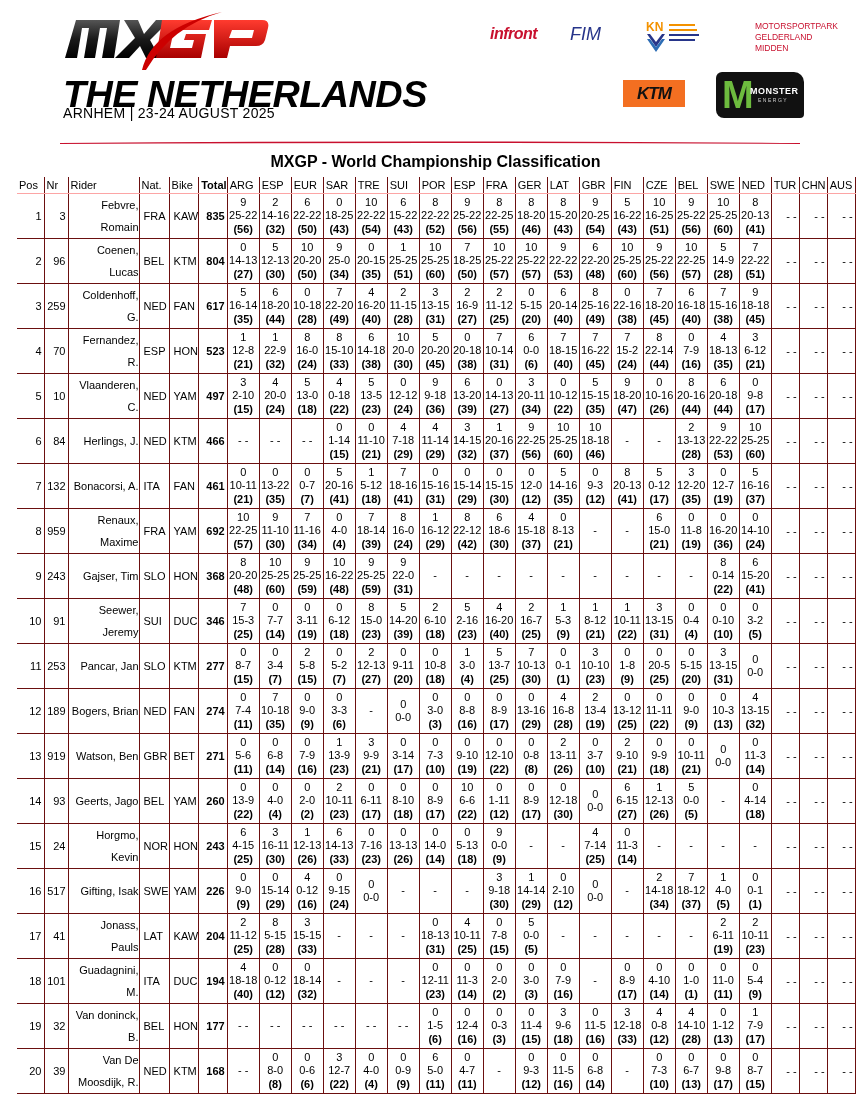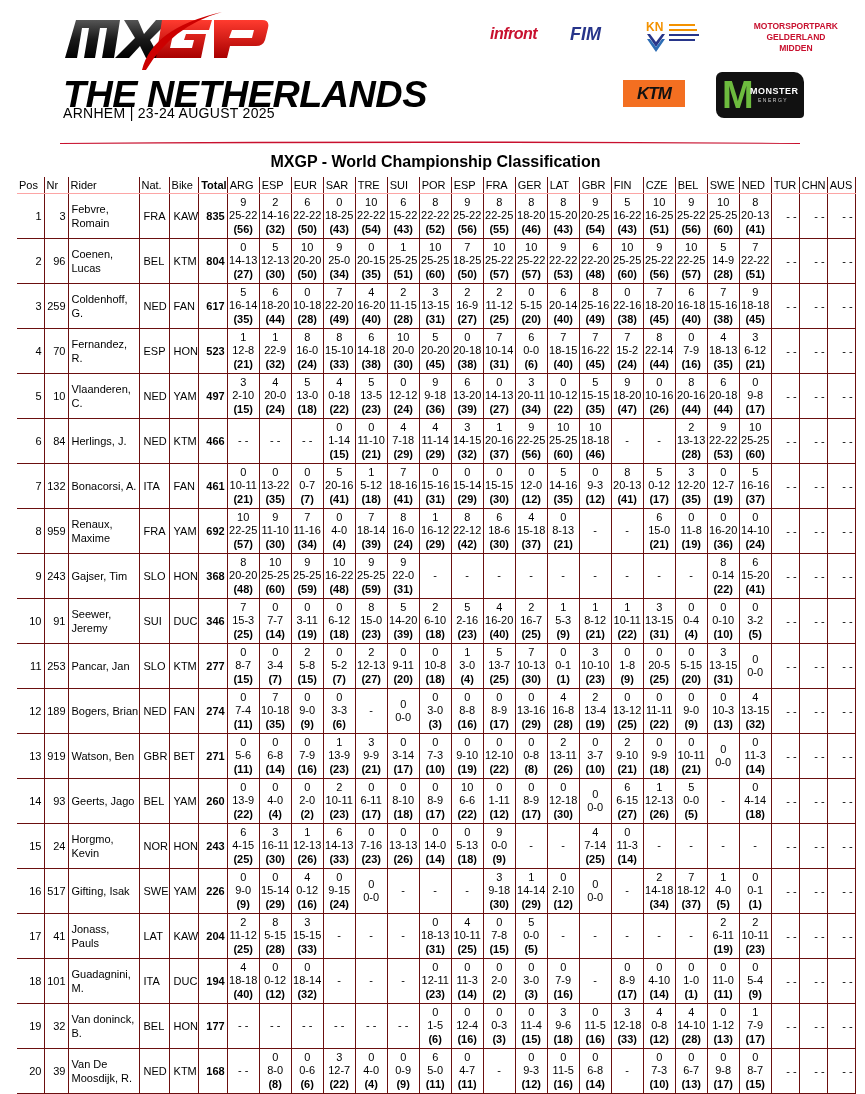--- a/index.html
+++ b/index.html
@@ -4,40 +4,40 @@
 <style>
   html, body { margin: 0; padding: 0; background: #ffffff; }
   body { width: 865px; height: 1094px; overflow: hidden; position: relative; font-family: "Liberation Sans", sans-serif; color: #000; }
 
   .header { position: absolute; left: 0; top: 0; width: 865px; height: 140px; }
   .mxgp-logo { position: absolute; left: 62px; top: 8px; width: 225px; height: 70px; }
   .event-title { position: absolute; left: 63px; top: 74px; font-size: 36px; font-weight: 900; font-style: italic; letter-spacing: -0.5px; font-family: "Liberation Sans", sans-serif; transform: scaleX(1.05); transform-origin: left; }
   .event-sub { position: absolute; left: 63px; top: 105px; font-size: 14px; letter-spacing: 0.3px; }
 
   .sponsor-infront { position: absolute; left: 490px; top: 25px; color: #c8102e; font-weight: 900; font-style: italic; font-size: 16px; letter-spacing: -0.5px; }
-  .sponsor-fim { position: absolute; left: 570px; top: 24px; color: #27358a; font-weight: 700; font-style: italic; font-size: 18px; }
+  .sponsor-fim { position: absolute; left: 570px; top: 24px; color: #27358a; font-weight: 400; font-style: italic; font-size: 18px; }
   .sponsor-knmv { position: absolute; left: 645px; top: 19px; width: 60px; height: 35px; }
-  .sponsor-mpgm { position: absolute; right: 27px; top: 21px; color: #c8102e; font-size: 8.5px; font-weight: 700; text-align: center; line-height: 11px; }
+  .sponsor-mpgm { position: absolute; right: 27px; top: 21px; color: #c8102e; font-size: 8.5px; font-weight: 400; text-align: left; line-height: 11px; }
   .sponsor-ktm { position: absolute; left: 623px; top: 80px; width: 62px; height: 27px; background: #f36f21; color: #111; font-weight: 900; font-style: italic; font-size: 17px; text-align: center; line-height: 27px; letter-spacing: -1px; }
   .sponsor-monster { position: absolute; left: 716px; top: 72px; width: 88px; height: 46px; background: #111; border-radius: 6px 10px 4px 8px; color: #fff; }
   .sponsor-monster .m { position: absolute; left: 6px; top: 2px; color: #6dbb3e; font-size: 38px; font-weight: 900; line-height: 42px; }
   .sponsor-monster .t { position: absolute; left: 34px; top: 14px; font-size: 9px; font-weight: 700; letter-spacing: 0.5px; }
   .sponsor-monster .e { position: absolute; left: 42px; top: 25px; font-size: 5px; letter-spacing: 1.5px; color: #ccc; }
 
   .swoosh { position: absolute; left: 60px; top: 141px; width: 740px; height: 3px; }
 
   .table-title { position: absolute; left: 0; top: 153px; width: 865px; text-align: center; font-size: 16px; font-weight: 700; }
   .table-title span { position: relative; left: 3px; margin-top: 15px; }
 
   table.standings { position: absolute; left: 17px; top: 177px; border-collapse: collapse; font-size: 11px; }
   table.standings th { font-weight: normal; text-align: left; padding: 0 0 0 2px; height: 16px; border-right: 1px solid #6b0f0f; border-bottom: 1px solid #fca5a5; white-space: nowrap; font-size: 11px; }
   table.standings th.total { font-weight: 700; margin-top: 8px; }
   table.standings td { border-right: 1px solid #6b0f0f; border-bottom: 1px solid #6b0f0f; height: 44px; padding: 0; vertical-align: middle; font-size: 11px; }
   td.num { text-align: right; padding-right: 2px !important; }
-  td.rider { padding-left: 3px !important; line-height: 14px; }
+  td.rider { padding-left: 3px !important; line-height: 22px; text-align: right; }
   td.nat, td.bike { padding-left: 4px !important; }
   td.total { font-weight: 700; text-align: right; padding-right: 2px !important; }
   td.round { text-align: center; line-height: 13.5px; }
   td.round .pts { display: block; }
   td.round .res { display: block; }
   td.round .tot { display: block; font-weight: 700; }
   td.future { text-align: right; padding-right: 2px !important; }
 
   col.c-pos { width: 27px; } col.c-nr { width: 24px; } col.c-rider { width: 71px; }
   col.c-nat { width: 30px; } col.c-bike { width: 29px; } col.c-total { width: 28px; }

